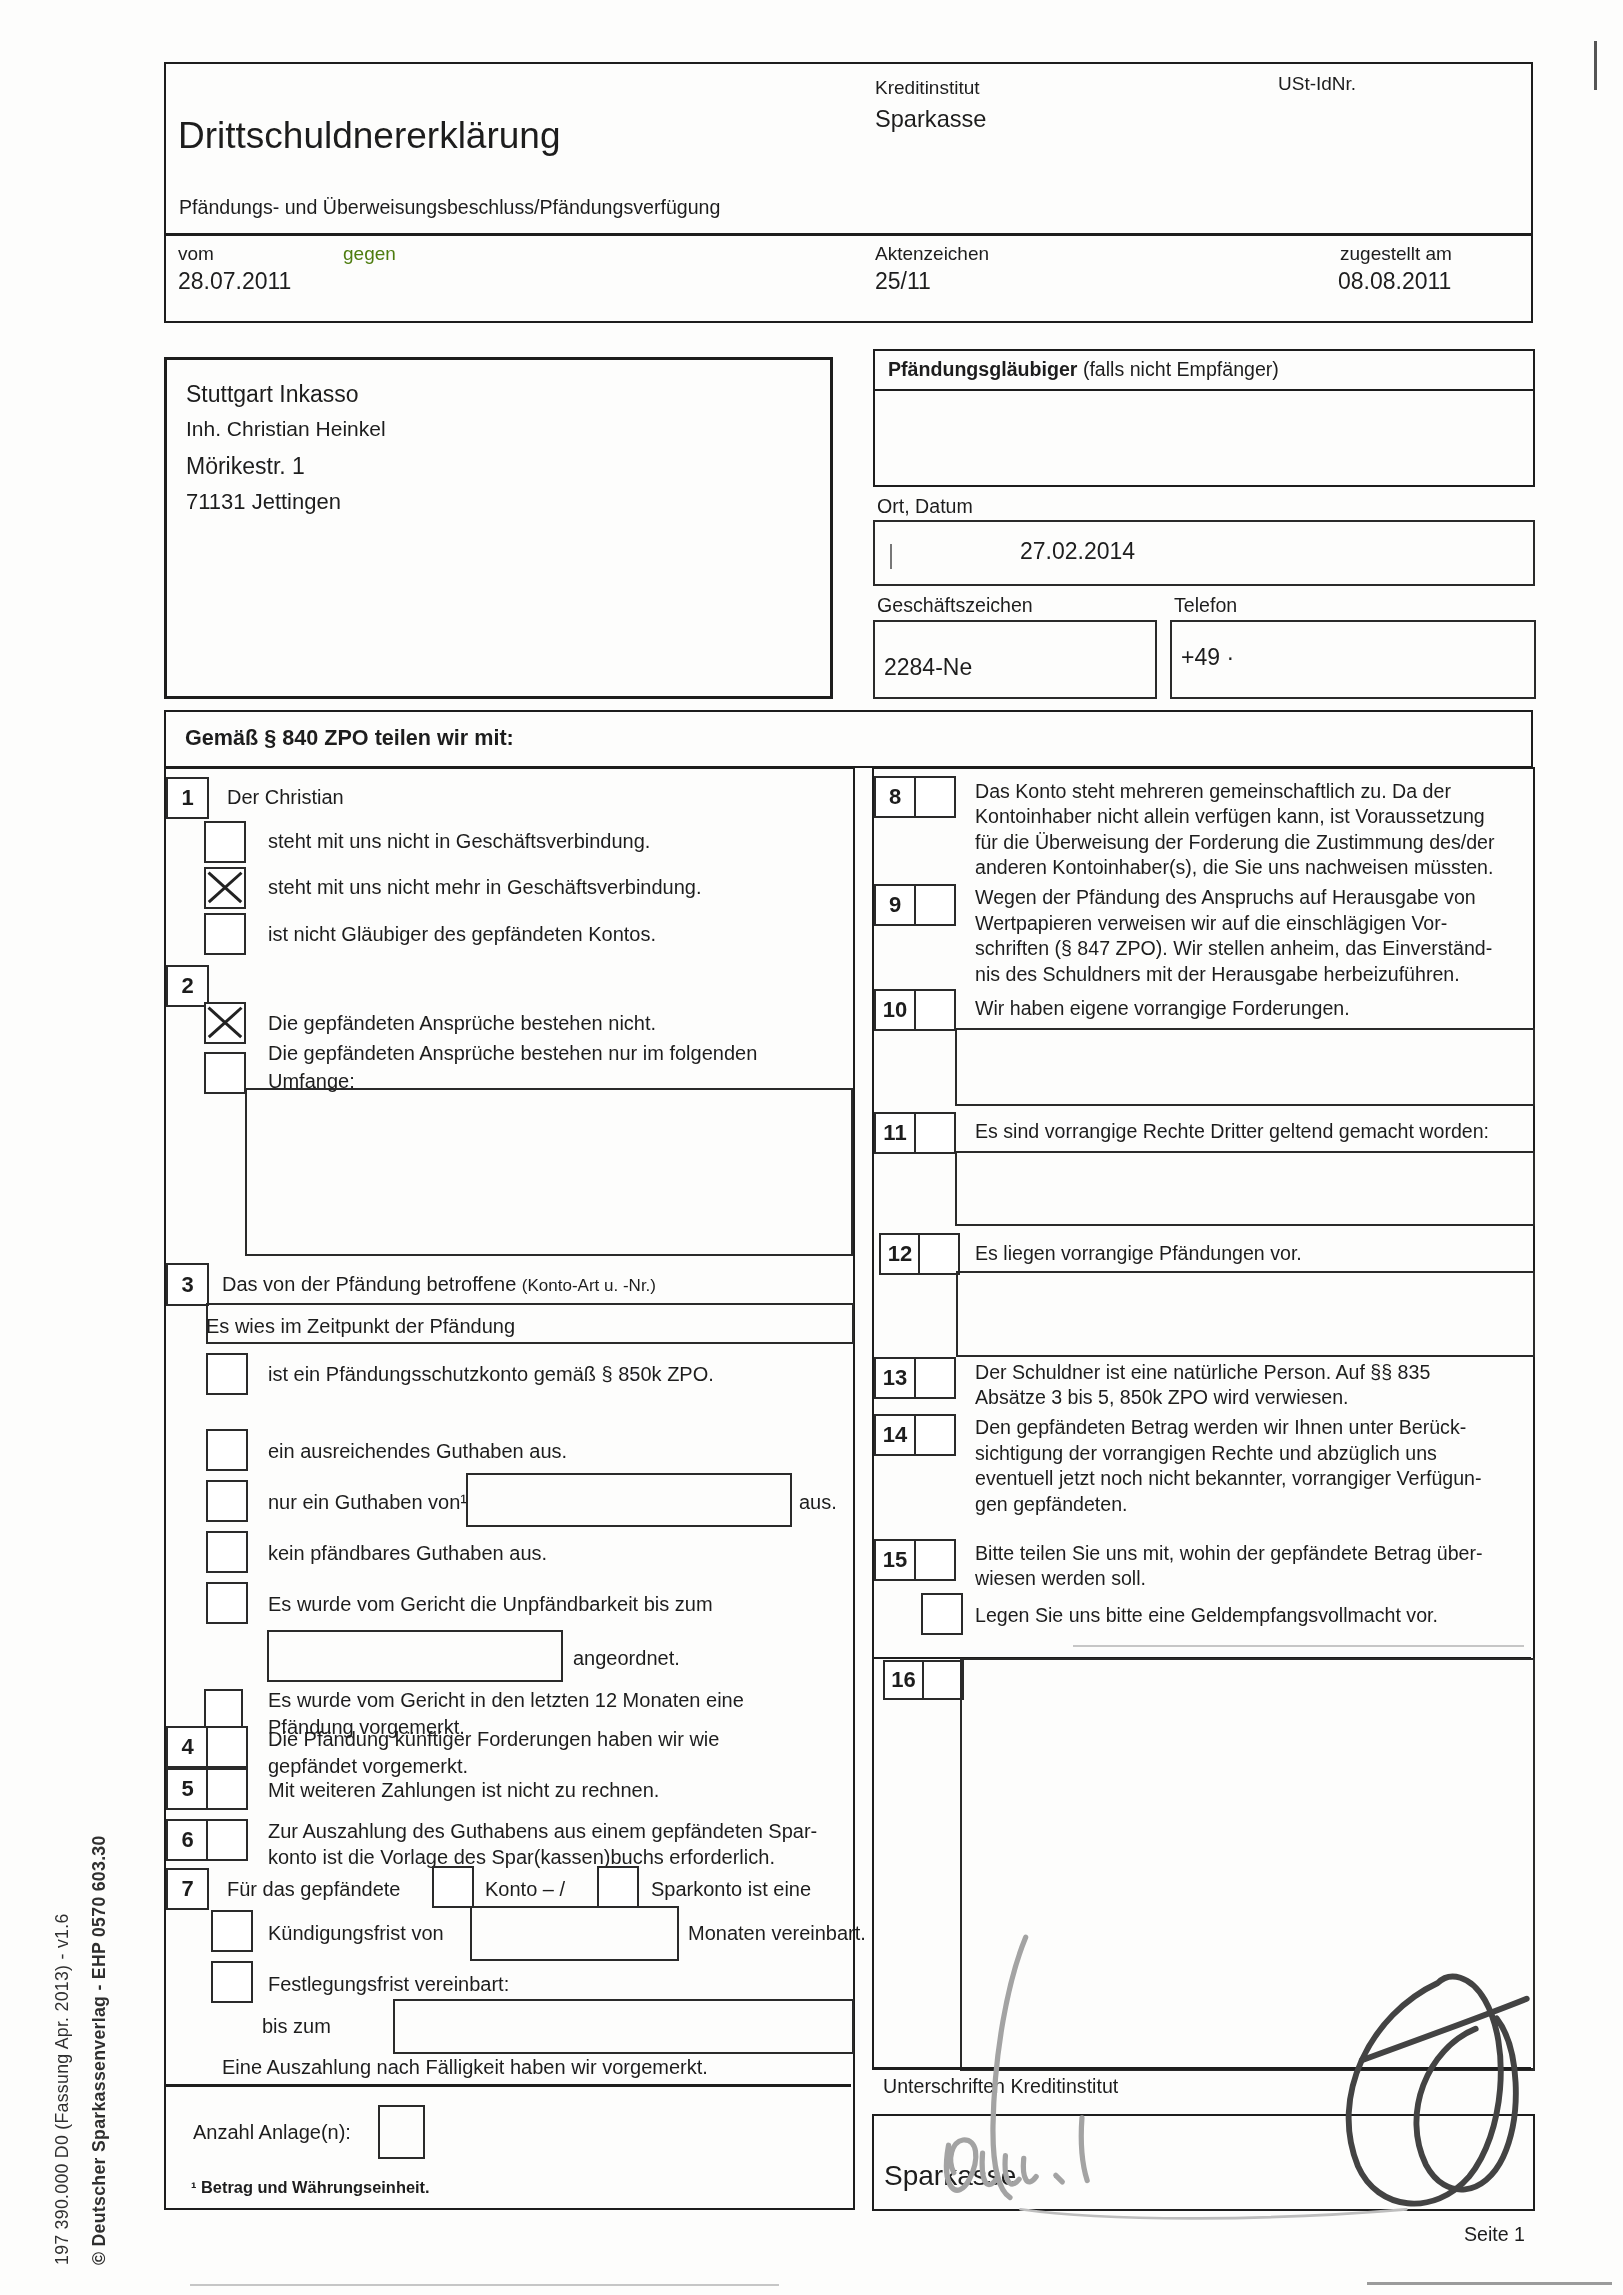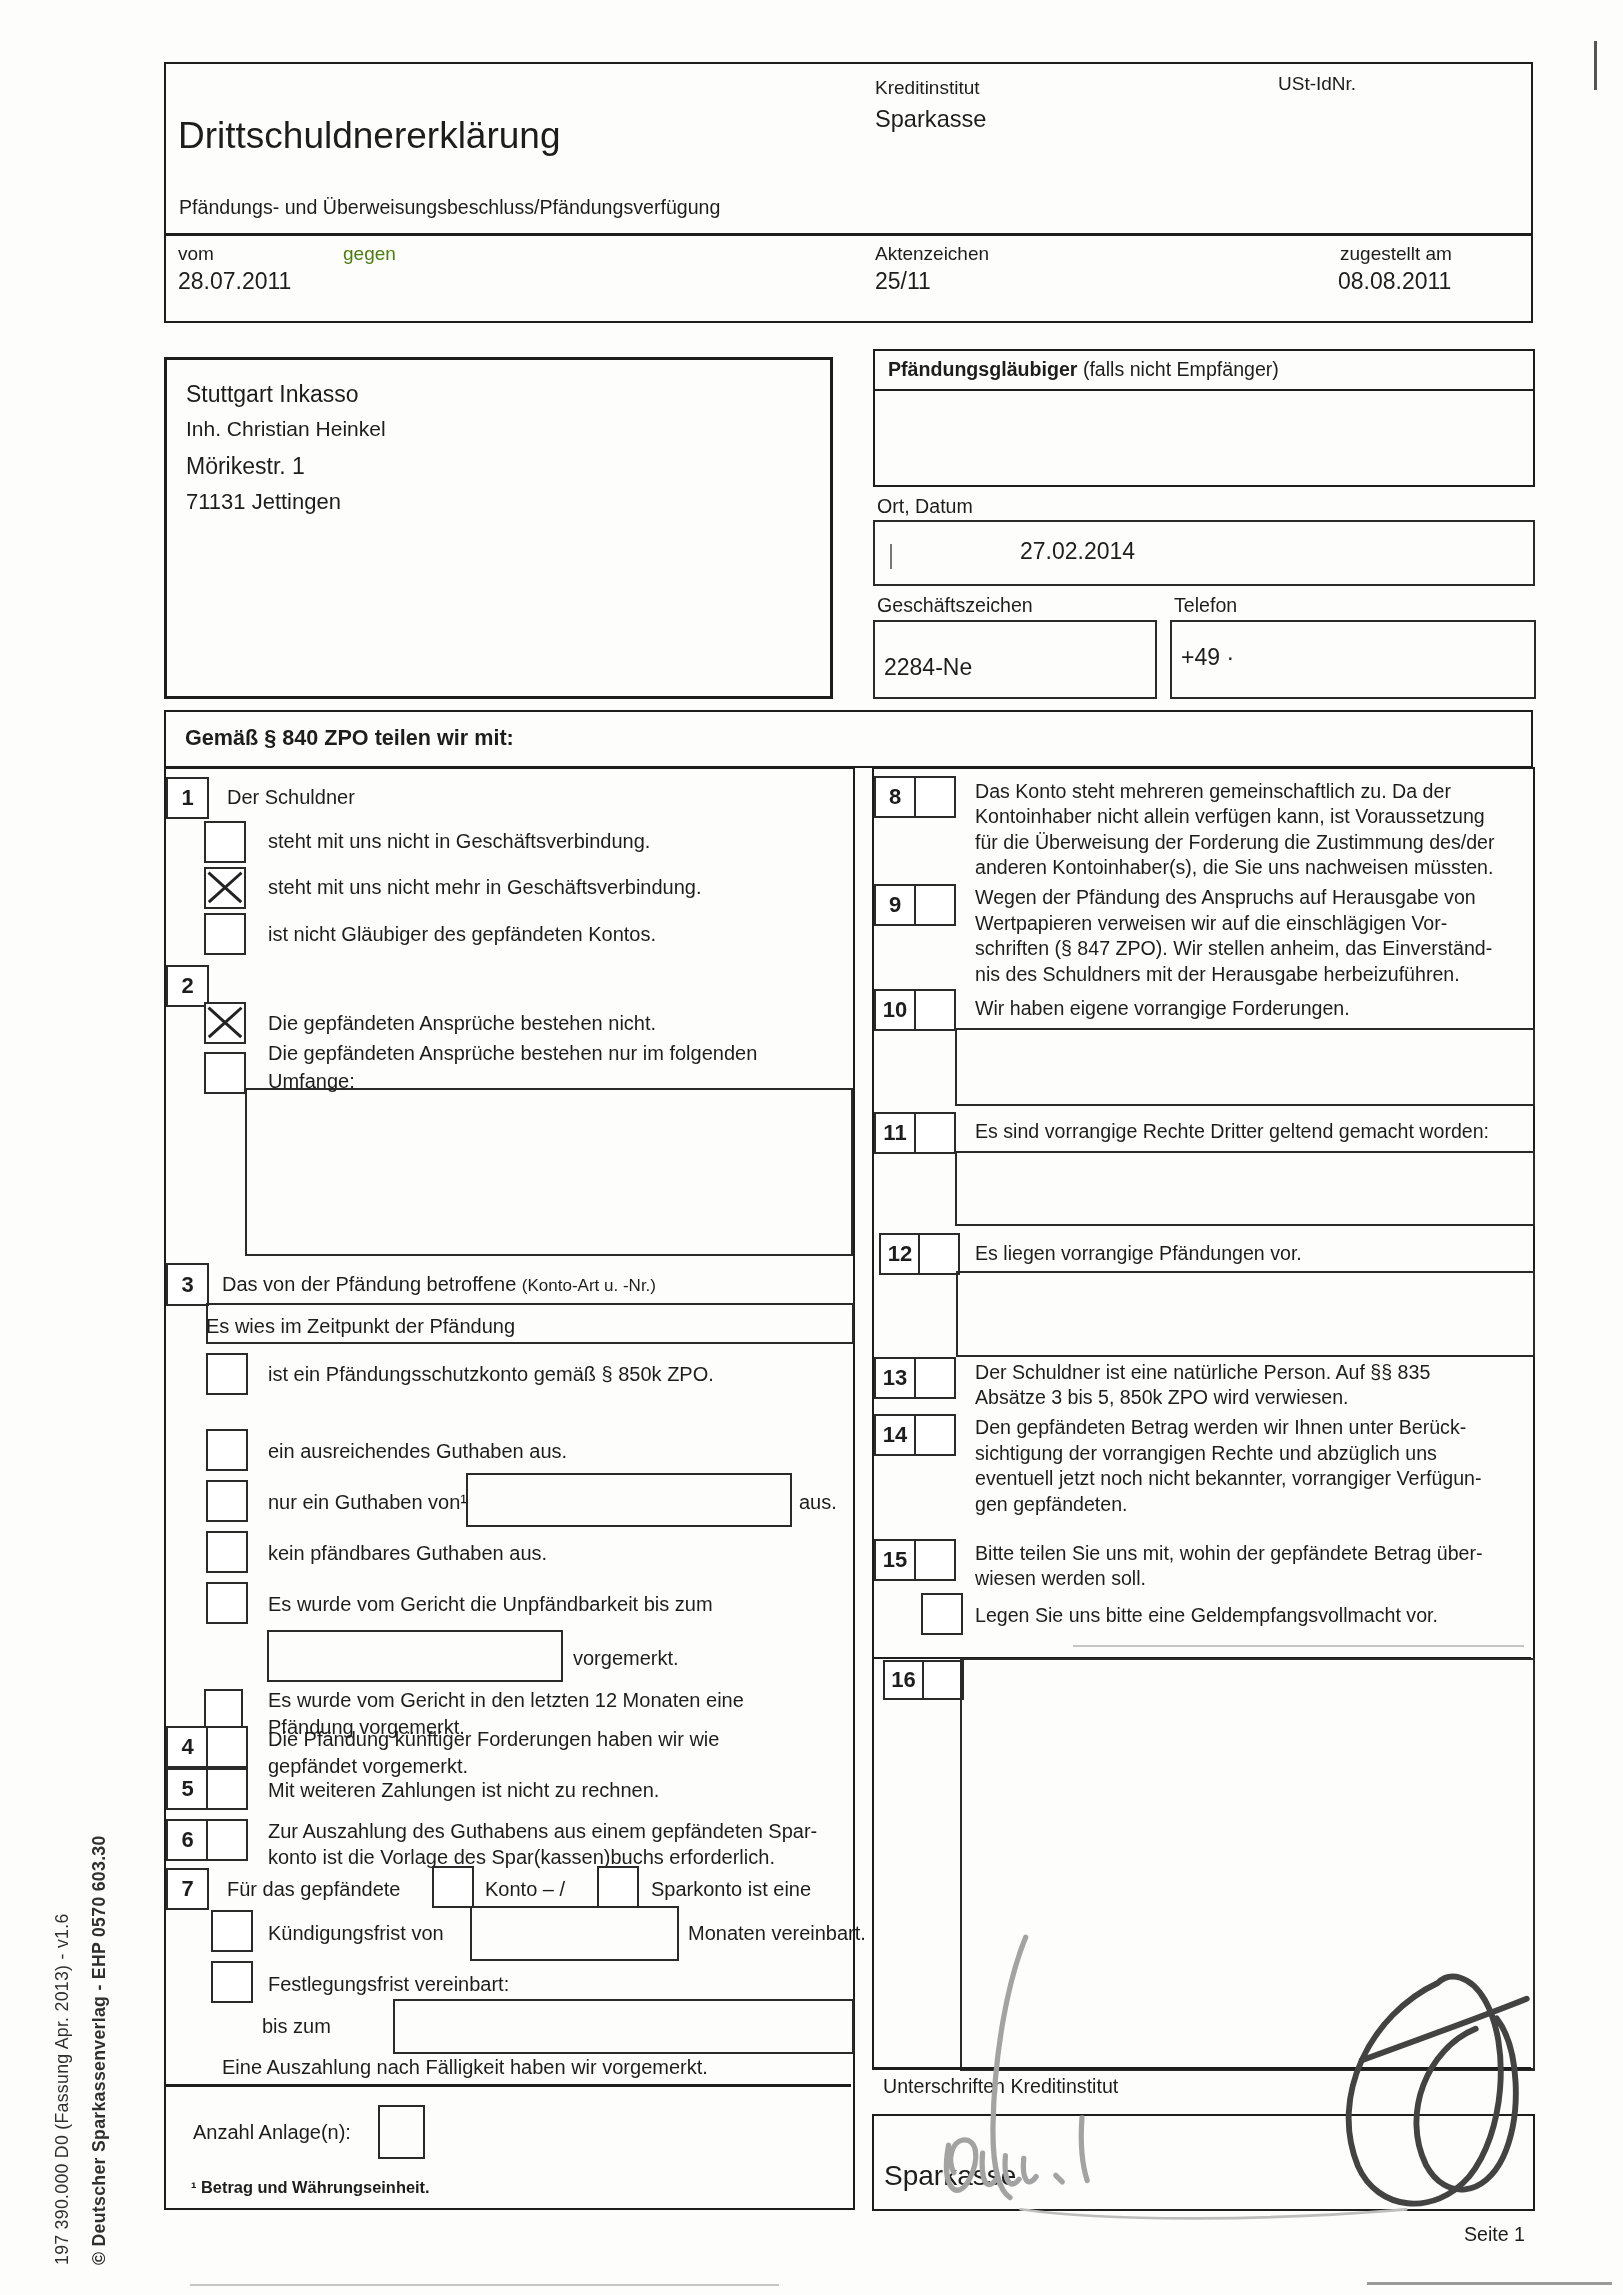--- a/index.html
+++ b/index.html
@@ -76,21 +76,21 @@
   <div class="t t35" style="left:1181px;top:644px;">+49 ·</div>
 
   <div class="box" style="left:164px;top:710px;width:1365px;height:54px;"></div>
   <div class="t bold" style="left:185px;top:725px;font-size:21.6px;">Gemäß § 840 ZPO teilen wir mit:</div>
 
   <div class="box" style="left:164px;top:767px;width:687px;height:1439px;"></div>
 
   <div class="num" style="left:166px;top:777px;width:39px;height:38px;">
       <span>1</span>
     </div>
-  <div class="t" style="left:227px;top:785px;">Der Schuldner</div>
+  <div class="t" style="left:227px;top:785px;">Der Christian</div>
   <div class="cb" style="left:204px;top:821px;width:38px;height:38px;"></div>
   <div class="t" style="left:268px;top:829px;">steht mit uns nicht in Geschäftsverbindung.</div>
   <div class="cb checked" style="left:204px;top:867px;width:38px;height:38px;"></div>
   <div class="t" style="left:268px;top:875px;">steht mit uns nicht mehr in Geschäftsverbindung.</div>
   <div class="cb" style="left:204px;top:913px;width:38px;height:38px;"></div>
   <div class="t" style="left:268px;top:922px;">ist nicht Gläubiger des gepfändeten Kontos.</div>
 
   <div class="num" style="left:166px;top:965px;width:39px;height:38px;">
       <span>2</span>
     </div>
@@ -121,21 +121,21 @@
   <div class="t" style="left:268px;top:1490px;">nur ein Guthaben von¹</div>
   <div class="box3" style="left:466px;top:1473px;width:322px;height:50px;"></div>
   <div class="t" style="left:799px;top:1490px;">aus.</div>
 
   <div class="cb" style="left:206px;top:1531px;width:38px;height:38px;"></div>
   <div class="t" style="left:268px;top:1541px;">kein pfändbares Guthaben aus.</div>
 
   <div class="cb" style="left:206px;top:1582px;width:38px;height:38px;"></div>
   <div class="t" style="left:268px;top:1592px;">Es wurde vom Gericht die Unpfändbarkeit bis zum</div>
   <div class="box3" style="left:267px;top:1630px;width:292px;height:48px;"></div>
-  <div class="t" style="left:573px;top:1646px;">vorgemerkt.</div>
+  <div class="t" style="left:573px;top:1646px;">angeordnet.</div>
 
   <div class="cb" style="left:204px;top:1689px;width:35px;height:35px;"></div>
   <div class="t" style="left:268px;top:1688px;">Es wurde vom Gericht in den letzten 12 Monaten eine</div>
   <div class="t" style="left:268px;top:1715px;">Pfändung vorgemerkt.</div>
 
   <div class="num" style="left:166px;top:1726px;width:39px;height:38px;">
       <span>4</span>
     </div>
   <div class="cb" style="left:206px;top:1726px;width:38px;height:38px;"></div>
   <div class="t" style="left:268px;top:1727px;">Die Pfändung künftiger Forderungen haben wir wie</div>

